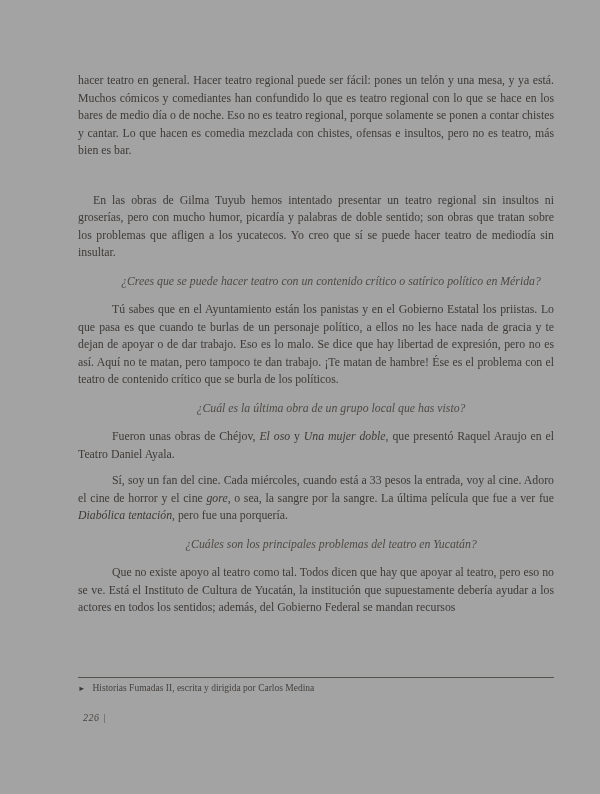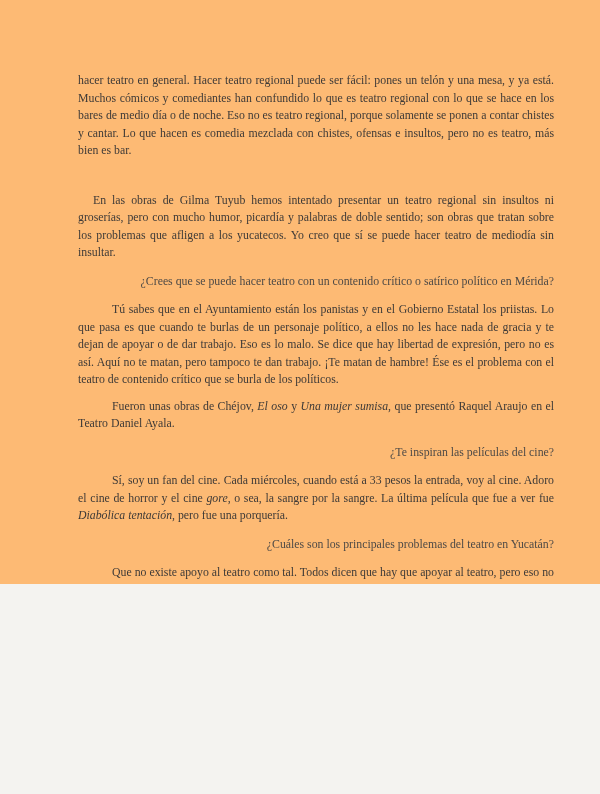--- a/index.html
+++ b/index.html
@@ -3,41 +3,42 @@
 <meta charset="utf-8">
 <style>
   html, body { margin: 0; padding: 0; }
   body {
     width: 600px; height: 794px;
     background: #f4f3f0;
     font-family: "Liberation Serif", "DejaVu Serif", serif;
   }
   .page {
     position: relative;
-    width: 600px; height: 584px;
-    background: #fdba74;
+    width: 600px; height: 794px;
+    background: #a3a3a3;
     overflow: hidden;
   }
   .content {
     position: absolute;
     left: 78px; top: 72px;
     width: 476px; height: 598px;
     overflow: hidden;
     font-size: 11.8px;
     line-height: 17.5px;
     color: #3e3a37;
   }
   .block { margin: 0 0 9px 0; text-align: justify; }
   .block.body-noindent { text-indent: 0; }
   .block.body-indent   { text-indent: 15px; margin-top: 32px; }
   .block.answer        { text-indent: 34px; }
   .block.question {
-    text-align: right;
+    text-align: center;
     text-indent: 0;
     padding-left: 30px;
+    font-style: italic;
     color: #4e4a46;
     margin: 11px 0 11px 0;
   }
   .it { font-style: italic; margin-top: 8px; }
   .footnote-rule {
     position: absolute;
     left: 78px; top: 677px;
     width: 476px; height: 0;
     border-top: 1px solid #55514d;
   }
@@ -74,22 +75,22 @@
 </head>
 <body>
 
 <div class="page">
 
   <div class="content">
       <p class="block body-noindent"><span>hacer teatro en general. Hacer teatro regional puede ser fácil: pones un telón y una mesa, y ya está. Muchos cómicos y comediantes han confundido lo que es teatro regional con lo que se hace en los bares de medio día o de noche. Eso no es teatro regional, porque solamente se ponen a contar chistes y cantar. Lo que hacen es comedia mezclada con chistes, ofensas e insultos, pero no es teatro, más bien es bar.</span></p>
       <p class="block body-indent"><span>En las obras de Gilma Tuyub hemos intentado presentar un teatro regional sin insultos ni groserías, pero con mucho humor, picardía y palabras de doble sentido; son obras que tratan sobre los problemas que afligen a los yucatecos. Yo creo que sí se puede hacer teatro de mediodía sin insultar.</span></p>
       <p class="block question"><span>¿Crees que se puede hacer teatro con un contenido crítico o satírico político en Mérida?</span></p>
       <p class="block answer"><span>Tú sabes que en el Ayuntamiento están los panistas y en el Gobierno Estatal los priistas. Lo que pasa es que cuando te burlas de un personaje político, a ellos no les hace nada de gracia y te dejan de apoyar o de dar trabajo. Eso es lo malo. Se dice que hay libertad de expresión, pero no es así. Aquí no te matan, pero tampoco te dan trabajo. ¡Te matan de hambre! Ése es el problema con el teatro de contenido crítico que se burla de los políticos.</span></p>
-      <p class="block answer"><span>Fueron unas obras de Chéjov, </span><span class="it">El oso</span><span> y </span><span class="it">Una mujer sumisa</span><span>, que presentó Raquel Araujo en el Teatro Daniel Ayala.</span></p>
-      <p class="block question"><span>¿Te inspiran las películas del cine?</span></p>
+      <p class="block question"><span>¿Cuál es la última obra de un grupo local que has visto?</span></p>
+      <p class="block answer"><span>Fueron unas obras de Chéjov, </span><span class="it">El oso</span><span> y </span><span class="it">Una mujer doble</span><span>, que presentó Raquel Araujo en el Teatro Daniel Ayala.</span></p>
       <p class="block answer"><span>Sí, soy un fan del cine. Cada miércoles, cuando está a 33 pesos la entrada, voy al cine. Adoro el cine de horror y el cine </span><span class="it">gore</span><span>, o sea, la sangre por la sangre. La última película que fue a ver fue </span><span class="it">Diabólica tentación</span><span>, pero fue una porquería.</span></p>
       <p class="block question"><span>¿Cuáles son los principales problemas del teatro en Yucatán?</span></p>
       <p class="block answer"><span>Que no existe apoyo al teatro como tal. Todos dicen que hay que apoyar al teatro, pero eso no se ve. Está el Instituto de Cultura de Yucatán, la institución que supuestamente debería ayudar a los actores en todos los sentidos; además, del Gobierno Federal se mandan recursos</span></p>
     </div>
 
   <div class="footnote-rule"></div>
 
   <div class="footnote">
     <span class="marker">►</span>
     <span><span class="title">Historias Fumadas II</span><span>, escrita y dirigida por Carlos Medina</span></span>

